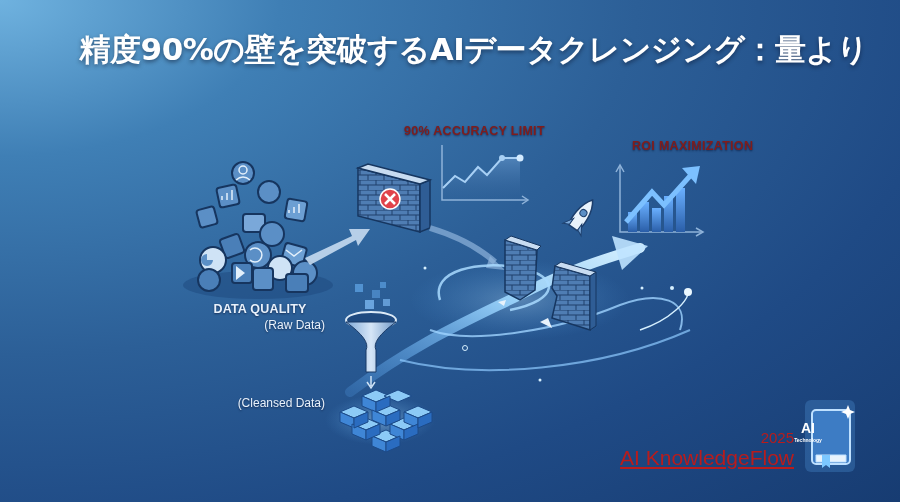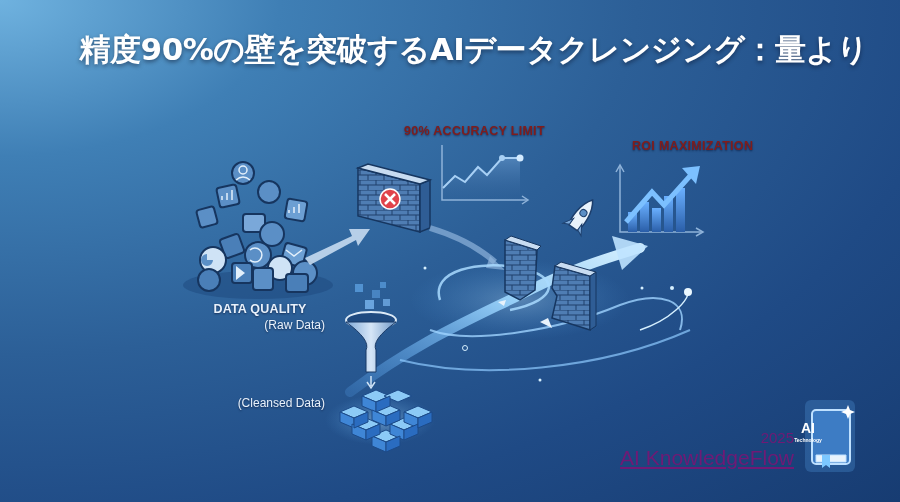--- a/index.html
+++ b/index.html
@@ -23,21 +23,21 @@
     }
     .label .main { font-weight: bold; font-size: 12.5px; letter-spacing: 0.2px; display: block; }
     .label .sub { font-size: 12px; display: block; margin-top: 2px; text-align: right; }
     .heading {
       position: absolute; font-family: "Liberation Sans", sans-serif; font-weight: bold;
       font-size: 12.5px; color: #7f1d1d; letter-spacing: 0.3px;
       text-shadow: 0 1px 2px rgba(0,0,30,0.5);
     }
     .footer {
       position: absolute; right: 106px; top: 428px; text-align: right;
-      font-family: "Liberation Sans", sans-serif; color: #701a75;
+      font-family: "Liberation Sans", sans-serif; color: #b91c1c;
     }
     .footer .year { display: block; font-size: 15px; line-height: 19px; }
     .footer .brand { display: block; font-size: 21px; line-height: 22px; text-decoration: underline; }
     svg.art { position: absolute; left: 0; top: 0; }
   </style>
 </head>
 <body>
 
 <div class="title">
   <span>精度90%の壁を突破するAIデータクレンジング：量より</span>

